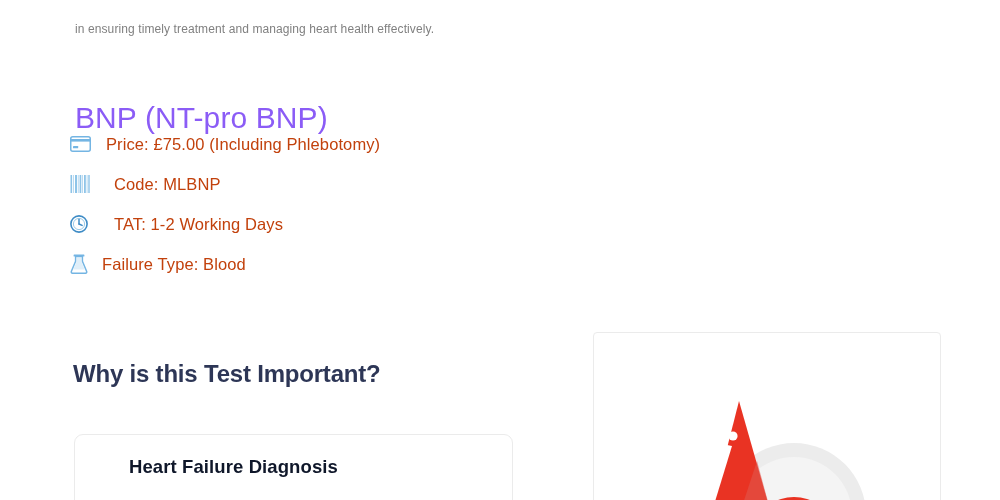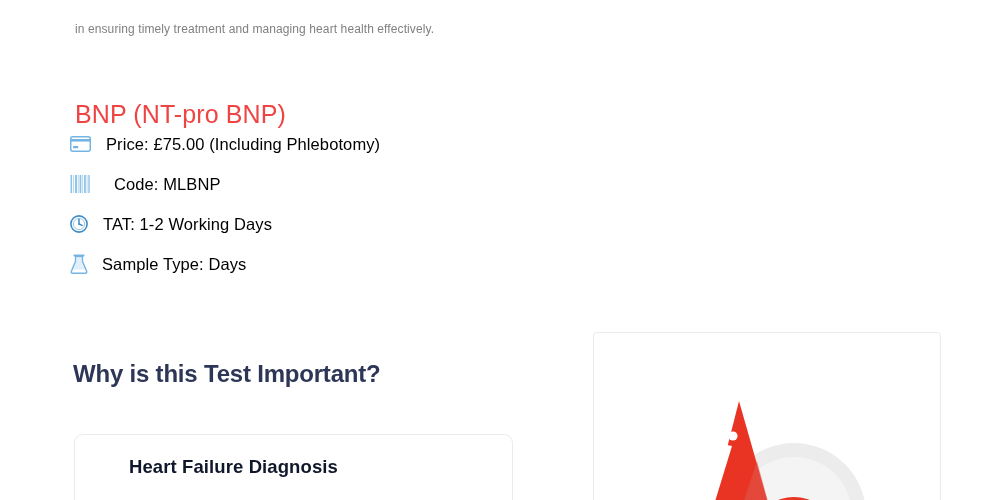--- a/index.html
+++ b/index.html
@@ -28,24 +28,24 @@
     color: #808080;
     letter-spacing: 0.1px;
     font-weight: 400;
   }
 
   
   .test-title {
     position: absolute;
     left: 75px;
     top: 77px;
-    font-size: 25px;
+    font-size: 30px;
     line-height: 32px;
     font-weight: 400;
-    color: #ef4444;
+    color: #8b5cf6;
     letter-spacing: 0.1px;
     white-space: nowrap;
   }
 
   
   .detail-list {
     position: absolute;
     left: 70px;
     top: 124px;
     width: 520px;
@@ -59,28 +59,28 @@
     width: 30px;
     min-width: 30px;
     height: 26px;
     display: flex;
     align-items: center;
     justify-content: flex-start;
   }
   .detail-icon svg { display: block; }
   .detail-text {
     font-size: 16.5px;
-    color: #000000;
+    color: #c2410c;
     letter-spacing: 0.1px;
     white-space: nowrap;
     font-weight: 400;
   }
   .row-price  .detail-text { margin-left: 6px; }
   .row-code   .detail-text { margin-left: 14px; }
-  .row-tat    .detail-text { margin-left: 3px; }
+  .row-tat    .detail-text { margin-left: 14px; }
   .row-sample .detail-text { margin-left: 2px; }
 
   
   .section-heading {
     position: absolute;
     left: 73px;
     top: 331px;
     width: 360px;
     font-size: 24px;
     line-height: 45px;
@@ -186,21 +186,21 @@
 
     <div class="detail-row row-sample">
       <span class="detail-icon">
         <svg width="18" height="20" viewBox="0 0 18 20">
           <rect x="3.6" y="0.6" width="10.8" height="1.9" rx="0.5" fill="#74b5e3"></rect>
           <path d="M5.6 2.5 L5.6 7.2 L1.4 17.2 C1.0 18.4 1.7 19.3 2.8 19.3 L15.2 19.3
                    C16.3 19.3 17.0 18.4 16.6 17.2 L12.4 7.2 L12.4 2.5 Z" fill="#ffffff" stroke="#74b5e3" stroke-width="1.5" stroke-linejoin="round"></path>
           <path d="M6.6 3.1 L6.6 7.4 L3.3 15.4 L14.7 15.4 L11.4 7.4 L11.4 3.1 Z" fill="#cfe6f6" opacity="0.65"></path>
         </svg>
       </span>
-      <span class="detail-text">Sample Type: Days</span>
+      <span class="detail-text">Failure Type: Blood</span>
     </div>
 
   </div>
 
   <h2 class="section-heading">Why is this Test Important?</h2>
 
   <div class="feature-card">
     <div class="feature-card-title">Heart Failure Diagnosis</div>
   </div>
 

